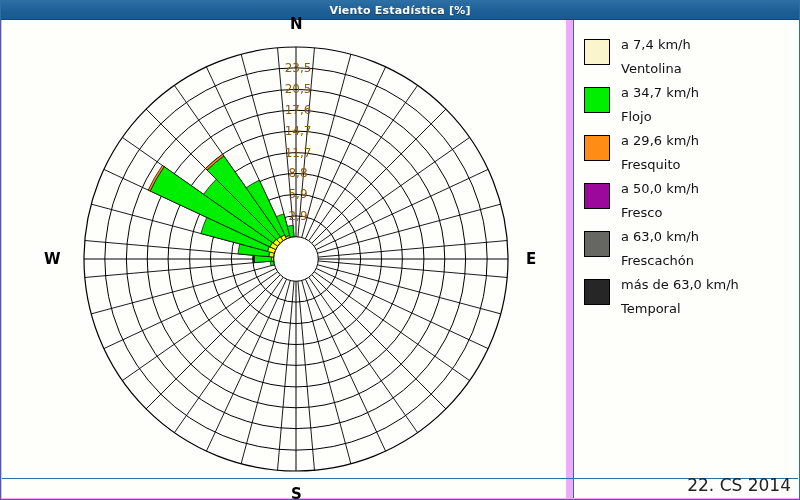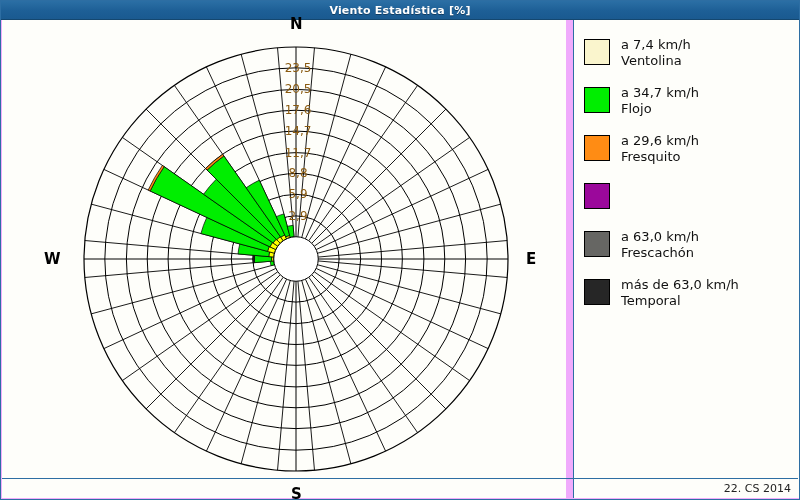--- a/index.html
+++ b/index.html
@@ -44,25 +44,25 @@
   .legend-row{
     display:flex;align-items:flex-start;margin-bottom:10px;height:38px;
   }
   .swatch{
     width:26px;height:26px;border:1px solid #000;margin-right:11px;
     flex:0 0 auto;margin-top:2px;box-sizing:border-box;
   }
   .legend-text{
     font-size:13px;line-height:16px;color:#111;white-space:nowrap;
   }
-  .legend-text .l2{display:block;}
+  .legend-text .l2{display:block;margin-top:8px;}
   
   #footer{
     position:absolute;right:8px;bottom:4px;
-    font-size:11px;color:#222;
+    font-size:17px;color:#222;
   }
   #footer-rule{
     position:absolute;left:1px;right:1px;bottom:20px;height:1px;
     background:#2d6ea3;
   }
 </style>
 </head>
 <body>
 
 <div id="app">
@@ -176,20 +176,21 @@
       <div class="legend-row">
         <div class="swatch" style="background: rgb(0, 238, 0);"></div>
         <div class="legend-text"><span>a 34,7 km/h</span><span class="l2">Flojo</span></div>
       </div>
       <div class="legend-row">
         <div class="swatch" style="background: rgb(255, 140, 20);"></div>
         <div class="legend-text"><span>a 29,6 km/h</span><span class="l2">Fresquito</span></div>
       </div>
       <div class="legend-row">
         <div class="swatch" style="background: rgb(155, 8, 155);"></div>
+        <div class="legend-text"><span>a 50,0 km/h</span><span class="l2">Fresco</span></div>
       </div>
       <div class="legend-row">
         <div class="swatch" style="background: rgb(102, 102, 99);"></div>
         <div class="legend-text"><span>a 63,0 km/h</span><span class="l2">Frescachón</span></div>
       </div>
       <div class="legend-row">
         <div class="swatch" style="background: rgb(38, 38, 38);"></div>
         <div class="legend-text"><span>más de 63,0 km/h</span><span class="l2">Temporal</span></div>
       </div>
     </div>

